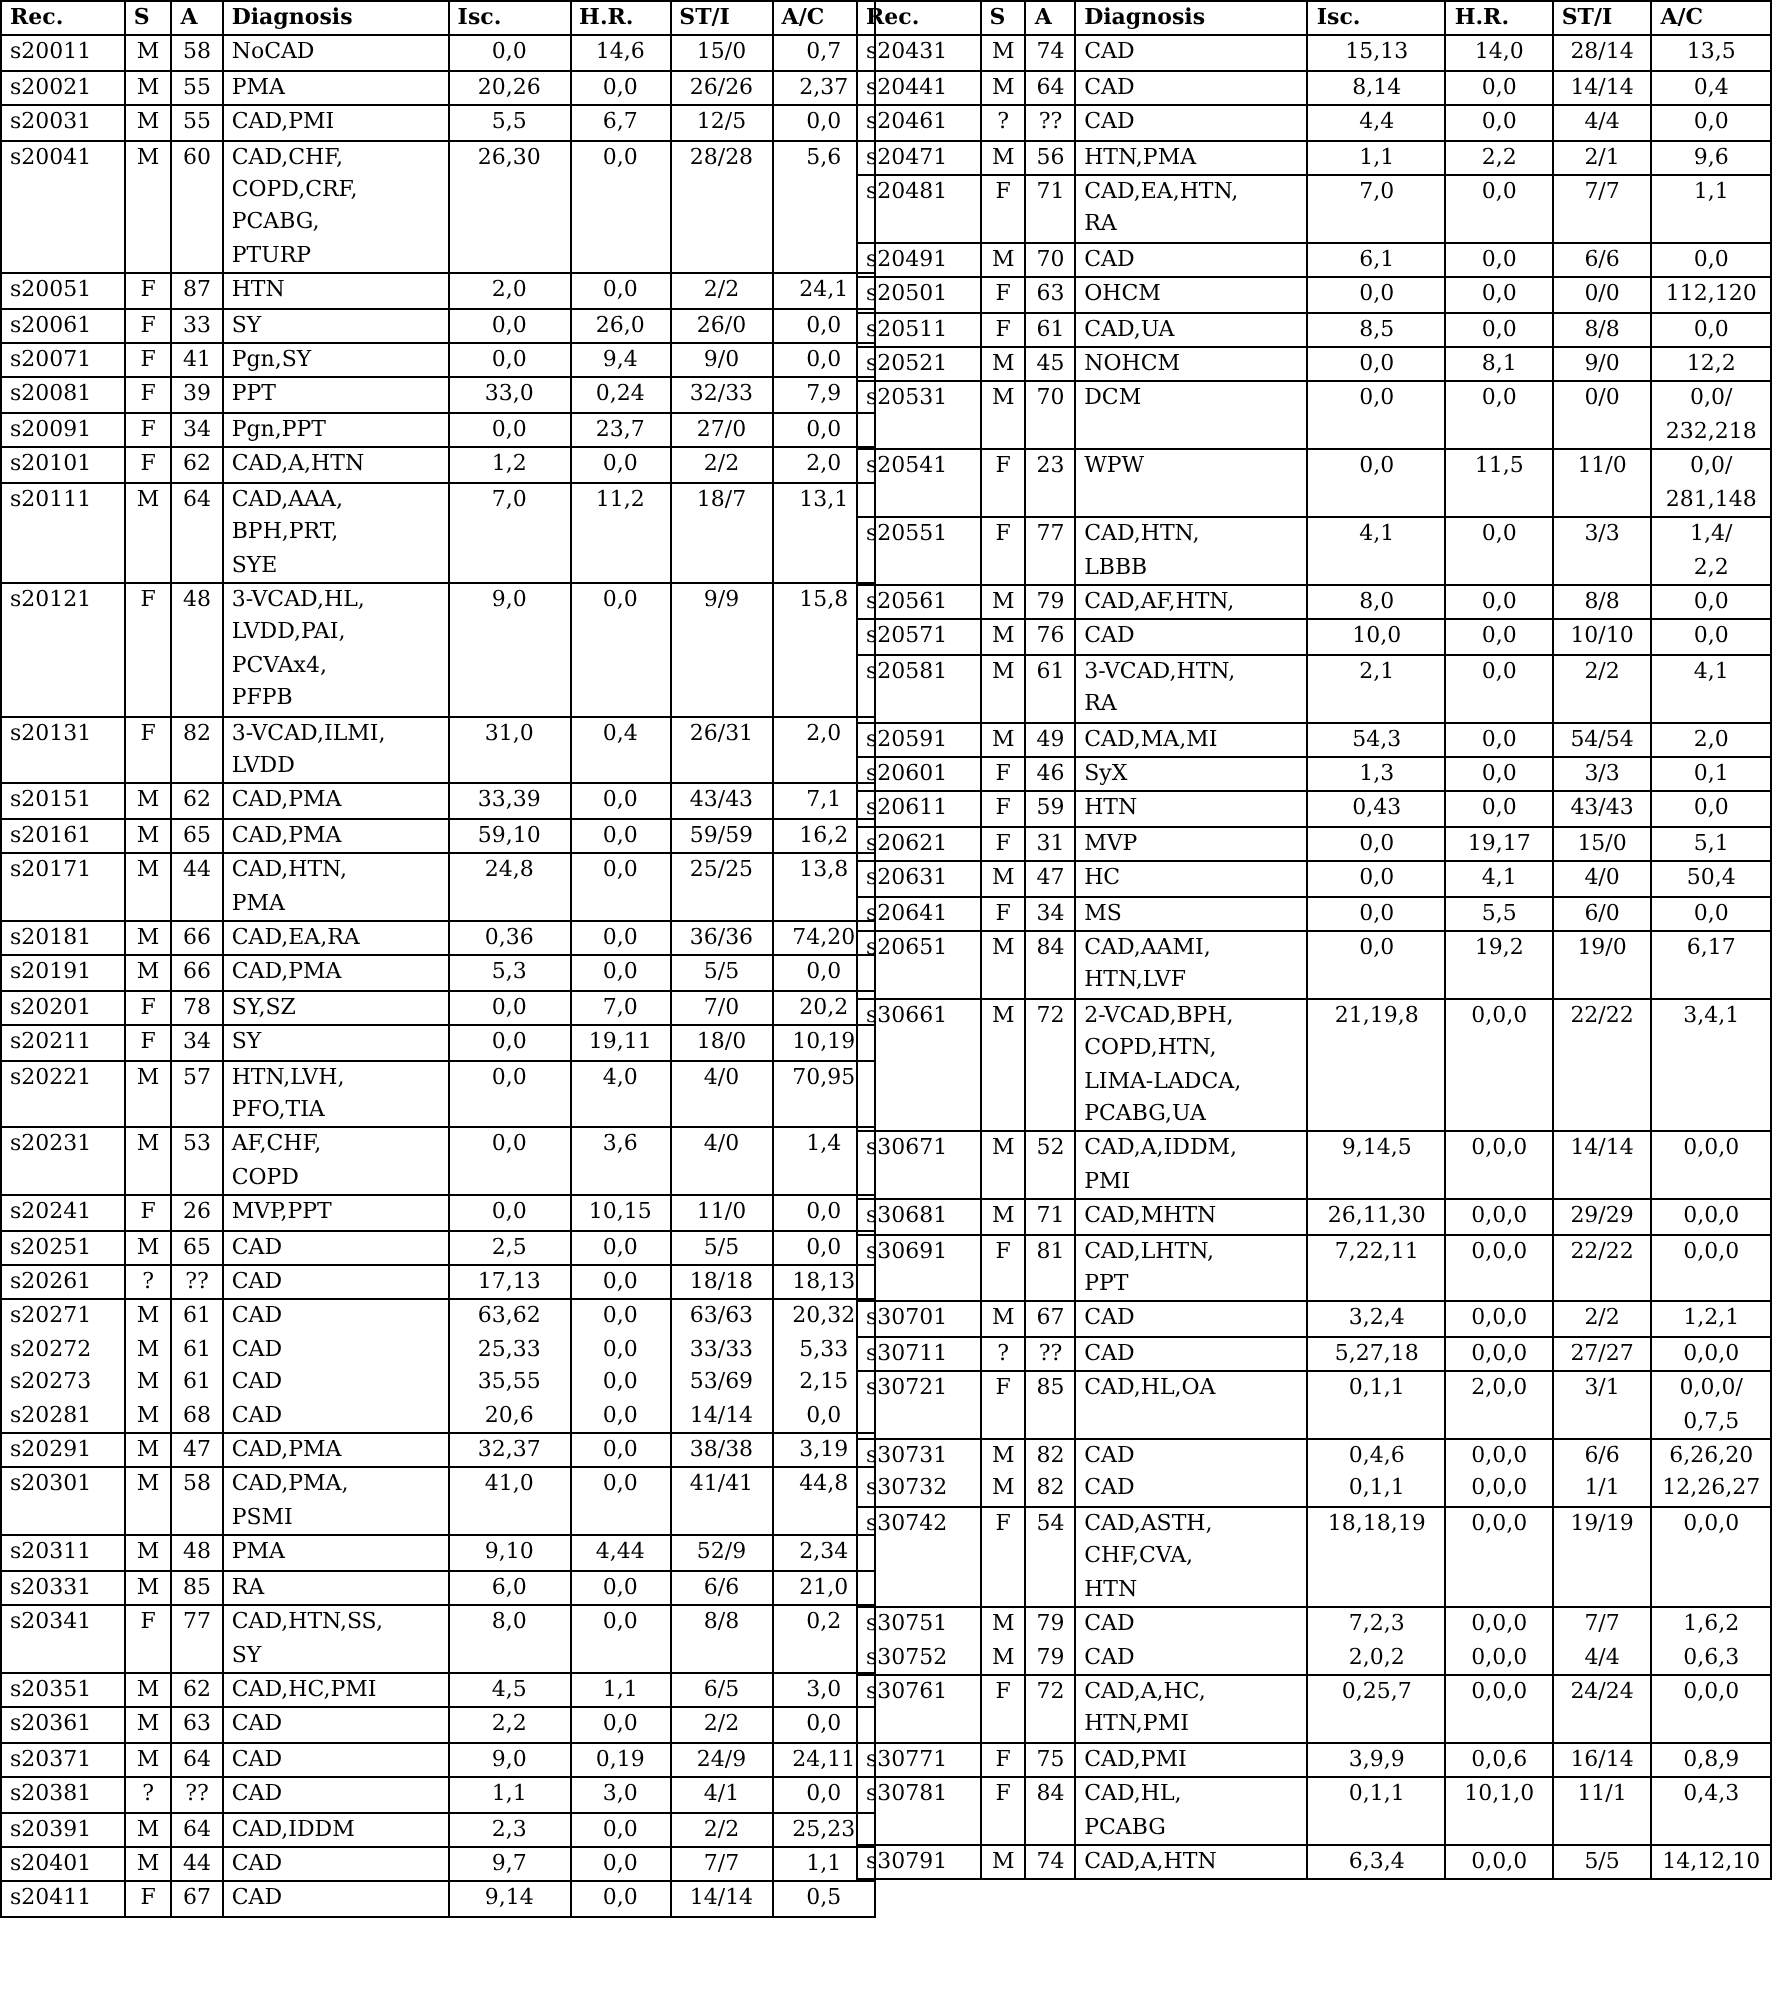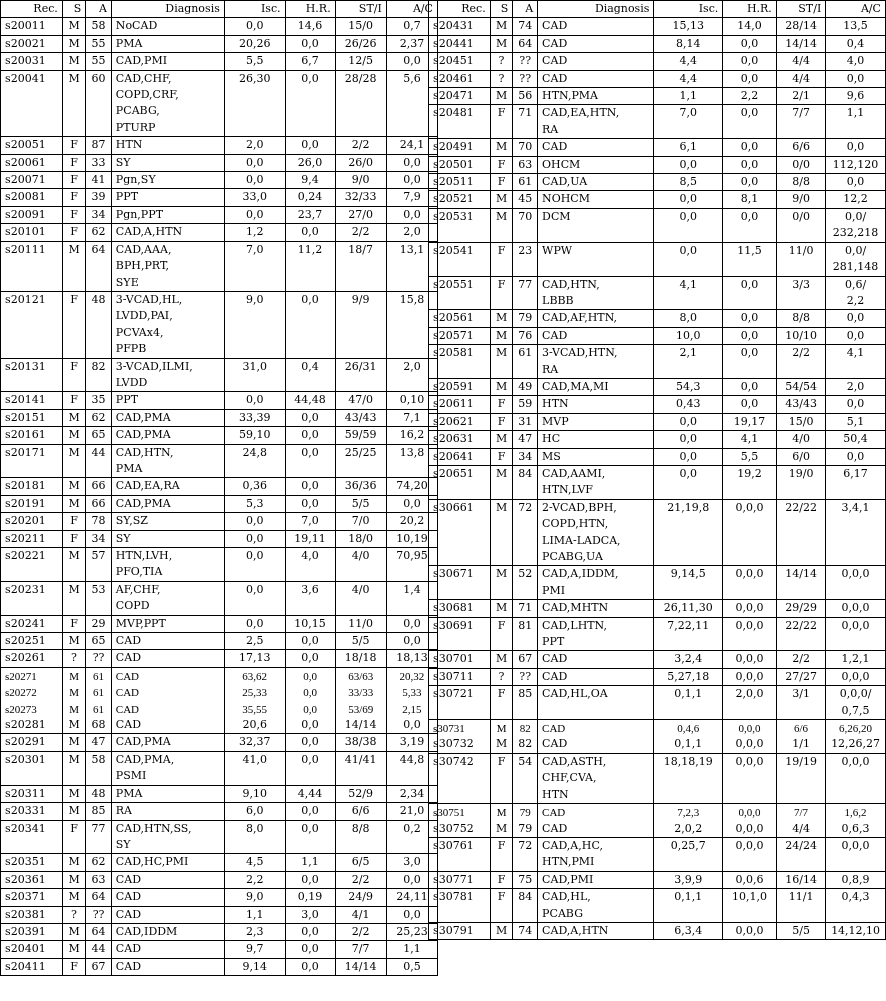--- a/index.html
+++ b/index.html
@@ -2,23 +2,23 @@
 <html><head>
 <meta charset="utf-8">
 <style>
   html, body { margin: 0; padding: 0; background: #ffffff; }
   body { width: 886px; height: 1001px; overflow: hidden; position: relative;
          font-family: "DejaVu Serif", "Liberation Serif", serif; color: #000; }
   .tbl { position: absolute; top: 0; border-collapse: collapse; table-layout: fixed;
          font-size: 11px; line-height: 16.4px; }
   .tbl th, .tbl td { border-left: 1px solid #000; border-right: 1px solid #000;
          padding: 0 4px; vertical-align: top; white-space: nowrap; }
-  .tbl th { font-weight: normal; border-top: 1px solid #000; border-bottom: 1px solid #000; text-align: right; margin-top: 44px; }
+  .tbl th { font-weight: bold; border-top: 1px solid #000; border-bottom: 1px solid #000; text-align: left; margin-top: 44px; }
   .tbl tbody tr { border-bottom: 1px solid #000; }
-  .tbl tbody tr.grp { border-bottom: none; font-family: Liberation Serif, serif; }
+  .tbl tbody tr.grp { border-bottom: none; }
   .tbl tbody tr:last-child { border-bottom: 1px solid #000; }
   .c { text-align: center; }
   .l { text-align: left; }
   .diag { white-space: normal; }
   .diag span { display: block; }
   #left { left: 0; width: 438px; }
   #right { left: 428px; width: 458px; }
 </style>
 </head>
 <body>
@@ -232,34 +232,20 @@
           <span>LVDD</span>
         </td>
         <td class="c">31,0</td>
         <td class="c">0,4</td>
         <td class="c">26/31</td>
         <td class="c diag">
           <span>2,0</span>
         </td>
       </tr>
       <tr>
-        <td class="l">s20141</td>
-        <td class="c">F</td>
-        <td class="c">35</td>
-        <td class="l diag">
-          <span>PPT</span>
-        </td>
-        <td class="c">0,0</td>
-        <td class="c">44,48</td>
-        <td class="c">47/0</td>
-        <td class="c diag">
-          <span>0,10</span>
-        </td>
-      </tr>
-      <tr>
         <td class="l">s20151</td>
         <td class="c">M</td>
         <td class="c">62</td>
         <td class="l diag">
           <span>CAD,PMA</span>
         </td>
         <td class="c">33,39</td>
         <td class="c">0,0</td>
         <td class="c">43/43</td>
         <td class="c diag">
@@ -377,21 +363,21 @@
         <td class="c">0,0</td>
         <td class="c">3,6</td>
         <td class="c">4/0</td>
         <td class="c diag">
           <span>1,4</span>
         </td>
       </tr>
       <tr>
         <td class="l">s20241</td>
         <td class="c">F</td>
-        <td class="c">29</td>
+        <td class="c">26</td>
         <td class="l diag">
           <span>MVP,PPT</span>
         </td>
         <td class="c">0,0</td>
         <td class="c">10,15</td>
         <td class="c">11/0</td>
         <td class="c diag">
           <span>0,0</span>
         </td>
       </tr>
@@ -698,34 +684,20 @@
           <span>CAD</span>
         </td>
         <td class="c">8,14</td>
         <td class="c">0,0</td>
         <td class="c">14/14</td>
         <td class="c diag">
           <span>0,4</span>
         </td>
       </tr>
       <tr>
-        <td class="l">s20451</td>
-        <td class="c">?</td>
-        <td class="c">??</td>
-        <td class="l diag">
-          <span>CAD</span>
-        </td>
-        <td class="c">4,4</td>
-        <td class="c">0,0</td>
-        <td class="c">4/4</td>
-        <td class="c diag">
-          <span>4,0</span>
-        </td>
-      </tr>
-      <tr>
         <td class="l">s20461</td>
         <td class="c">?</td>
         <td class="c">??</td>
         <td class="l diag">
           <span>CAD</span>
         </td>
         <td class="c">4,4</td>
         <td class="c">0,0</td>
         <td class="c">4/4</td>
         <td class="c diag">
@@ -852,21 +824,21 @@
         <td class="c">F</td>
         <td class="c">77</td>
         <td class="l diag">
           <span>CAD,HTN,</span>
           <span>LBBB</span>
         </td>
         <td class="c">4,1</td>
         <td class="c">0,0</td>
         <td class="c">3/3</td>
         <td class="c diag">
-          <span>0,6/</span>
+          <span>1,4/</span>
           <span>2,2</span>
         </td>
       </tr>
       <tr>
         <td class="l">s20561</td>
         <td class="c">M</td>
         <td class="c">79</td>
         <td class="l diag">
           <span>CAD,AF,HTN,</span>
         </td>
@@ -911,20 +883,34 @@
         <td class="c">M</td>
         <td class="c">49</td>
         <td class="l diag">
           <span>CAD,MA,MI</span>
         </td>
         <td class="c">54,3</td>
         <td class="c">0,0</td>
         <td class="c">54/54</td>
         <td class="c diag">
           <span>2,0</span>
+        </td>
+      </tr>
+      <tr>
+        <td class="l">s20601</td>
+        <td class="c">F</td>
+        <td class="c">46</td>
+        <td class="l diag">
+          <span>SyX</span>
+        </td>
+        <td class="c">1,3</td>
+        <td class="c">0,0</td>
+        <td class="c">3/3</td>
+        <td class="c diag">
+          <span>0,1</span>
         </td>
       </tr>
       <tr>
         <td class="l">s20611</td>
         <td class="c">F</td>
         <td class="c">59</td>
         <td class="l diag">
           <span>HTN</span>
         </td>
         <td class="c">0,43</td>

